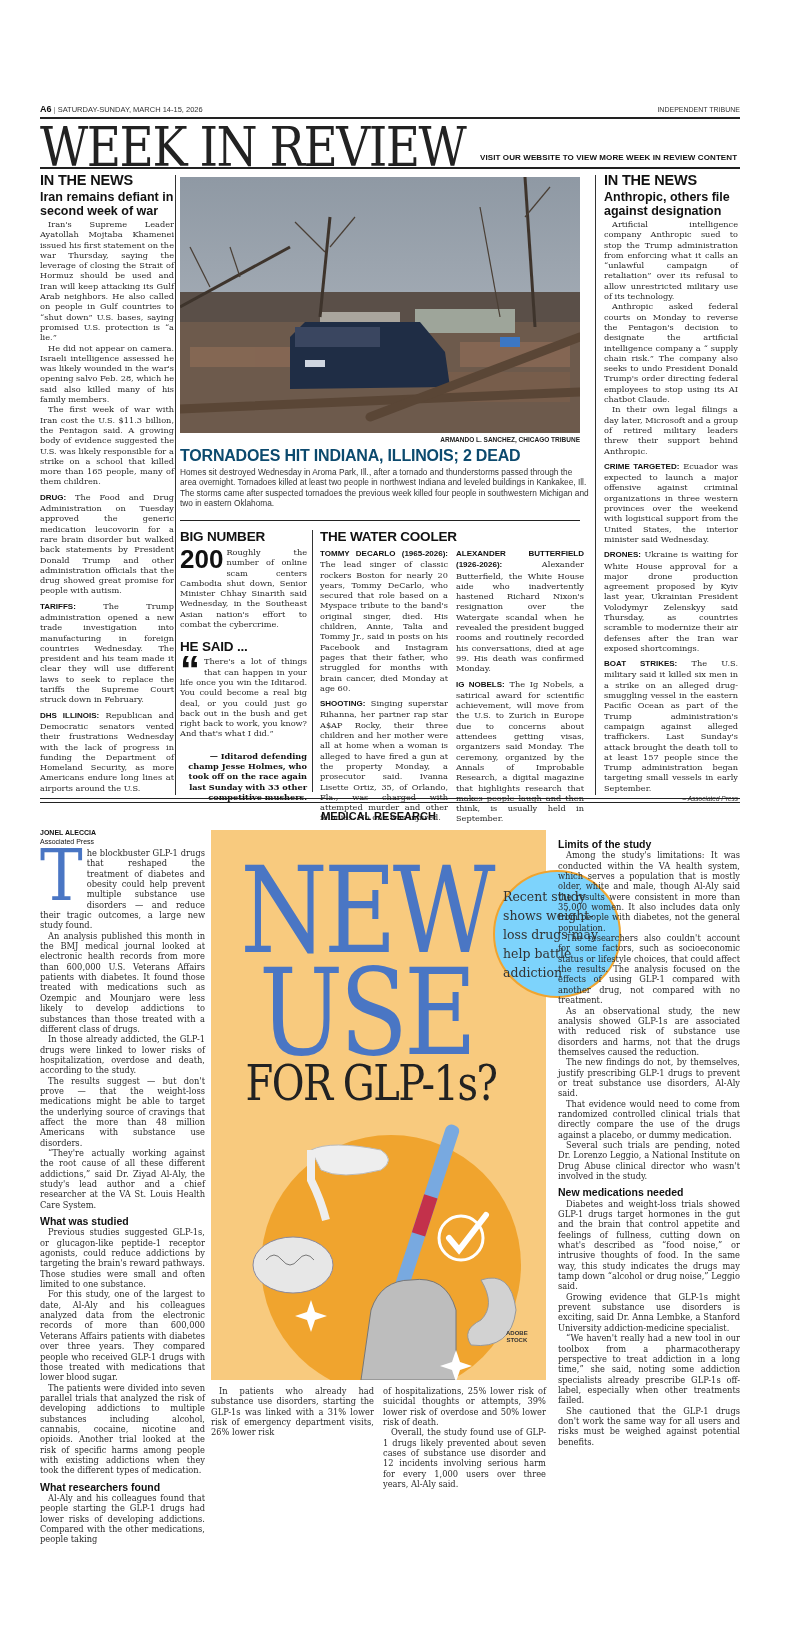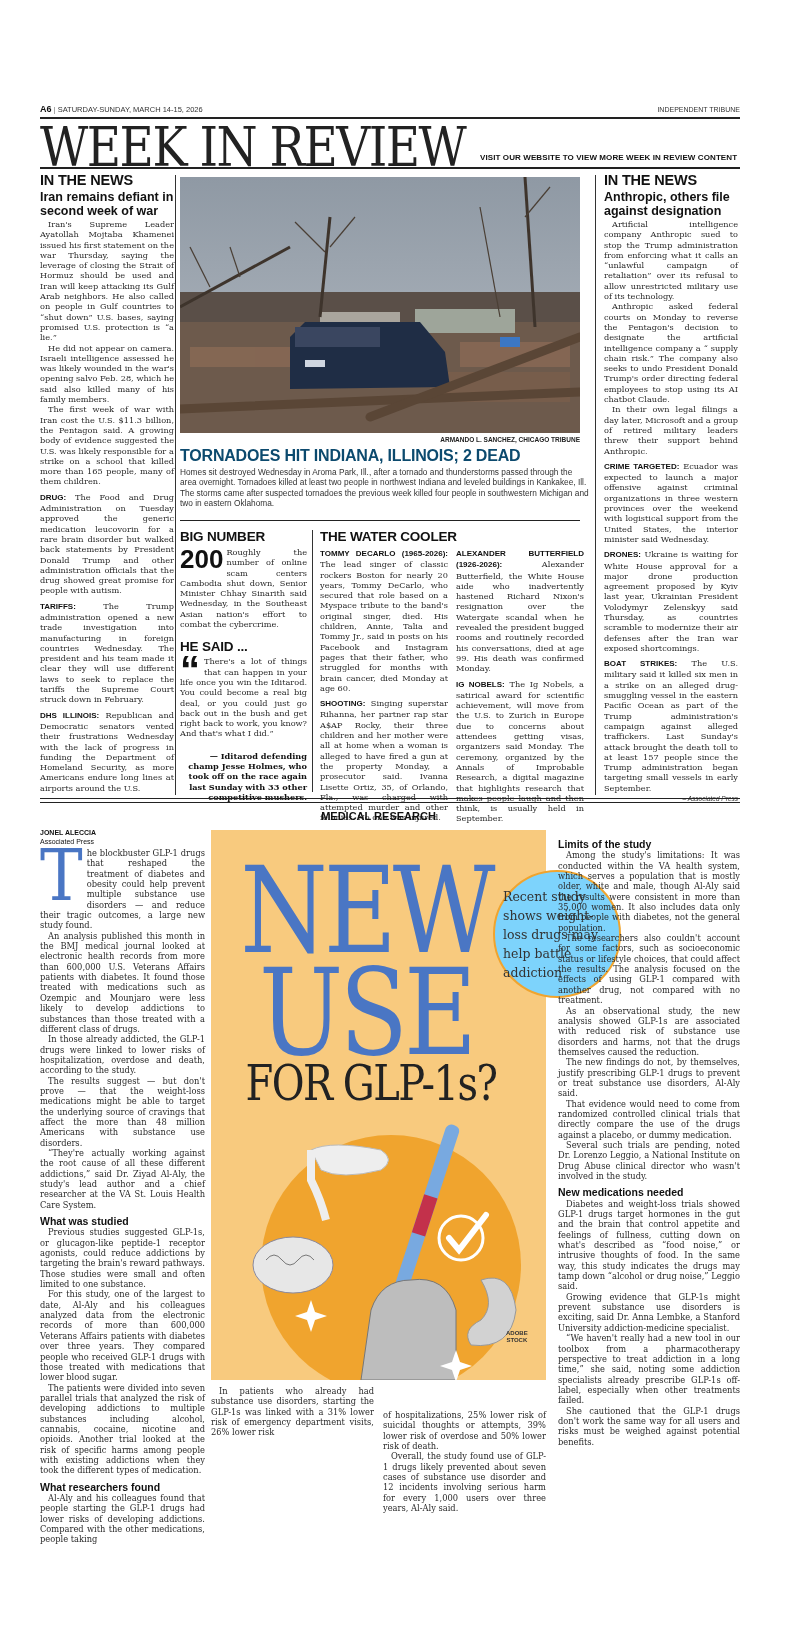--- a/index.html
+++ b/index.html
@@ -235,21 +235,21 @@
   <div class="adobe">
     <span>ADOBE</span><br><span>STOCK</span>
   </div>
 </div>
 
 <div class="abs pull">Recent study shows weight-loss drugs may help battle addiction</div>
 
 <div class="abs story" style="left:211px; top:1386px; width:163px;">
   <p>In patients who already had substance use disorders, starting the GLP-1s was linked with a 31% lower risk of emergency department visits, 26% lower risk</p>
 </div>
-<div class="abs story" style="left:383px; top:1386px; width:163px;margin-top:24px;">
+<div class="abs story" style="left:383px; top:1386px; width:163px;">
   <p style="text-indent:0;">of hospitalizations, 25% lower risk of suicidal thoughts or attempts, 39% lower risk of overdose and 50% lower risk of death.</p>
   <p>Overall, the study found use of GLP-1 drugs likely prevented about seven cases of substance use disorder and 12 incidents involving serious harm for every 1,000 users over three years, Al-Aly said.</p>
 </div>
 
 <div class="abs story" style="left:558px; top:827px; width:182px;margin-top:12px;">
   <div class="subhed" style="margin-top:0;">Limits of the study</div>
   <p style="shape-outside: circle(50%); ">Among the study's limitations: It was conducted within the VA health system, which serves a population that is mostly older, white and male, though Al-Aly said the results were consistent in more than 35,000 women. It also includes data only from people with diabetes, not the general population.</p>
   <p>The researchers also couldn't account for some factors, such as socioeconomic status or lifestyle choices, that could affect the results. The analysis focused on the effects of using GLP-1 compared with another drug, not compared with no treatment.</p>
   <p>As an observational study, the new analysis showed GLP-1s are associated with reduced risk of substance use disorders and harms, not that the drugs themselves caused the reduction.</p>
   <p>The new findings do not, by themselves, justify prescribing GLP-1 drugs to prevent or treat substance use disorders, Al-Aly said.</p>

